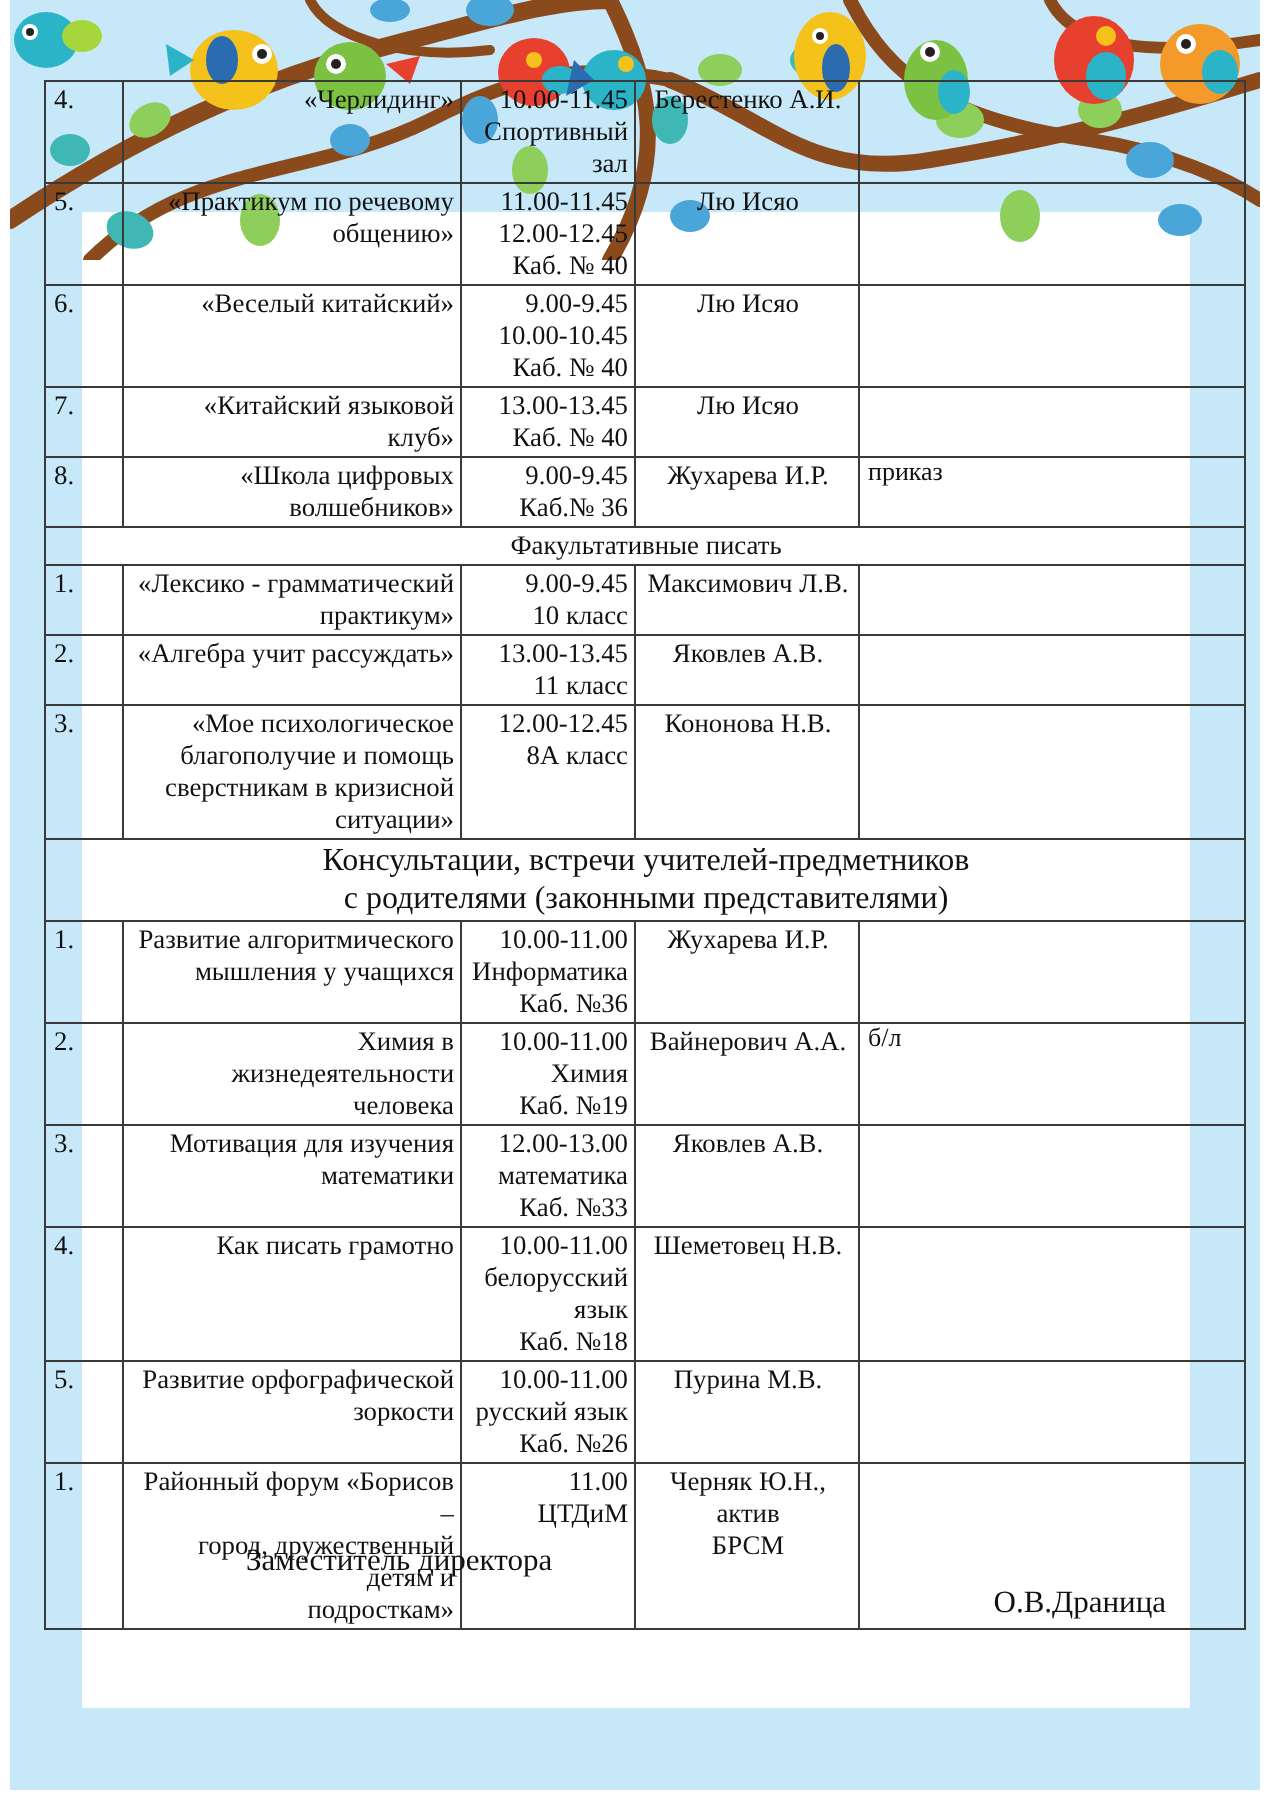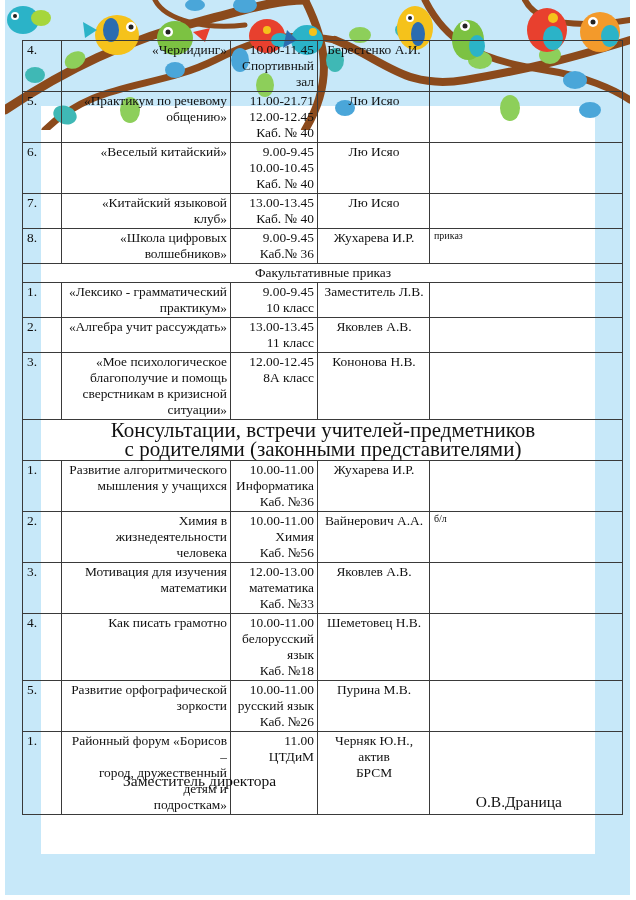--- a/index.html
+++ b/index.html
@@ -31,31 +31,31 @@
     }
     col.c-num { width: 39px; }
     col.c-name { width: 169px; }
     col.c-time { width: 87px; }
     col.c-resp { width: 112px; }
     col.c-note { width: 193px; }
     td.num { text-align: left; }
     td.name { text-align: right; }
     td.time { text-align: right; }
     td.resp { text-align: center; padding-left: 6px; }
-    td.note { font-size: 10px; line-height: 11px; padding-left: 6px; font-family: Liberation Serif, serif; }
+    td.note { font-size: 13px; line-height: 11px; padding-left: 6px; font-family: Liberation Serif, serif; }
     td.section { text-align: center; padding: 1px 3px; }
-    td.section.big { font-size: 21px; line-height: 19px; }
+    td.section.big { font-size: 16px; line-height: 19px; }
     .line { display: block; }
 
     .signature {
       position: absolute; left: 107px; top: 770px; width: 480px;
       font-size: 15.5px; line-height: 21px;
     }
     .sig-role { display: block; margin-left: 16px; }
-    .sig-name { position: absolute; right: 25px; top: 21px; }
+    .sig-name { position: absolute; right: 4px; top: 21px; }
   </style>
 </head>
 <body>
 
 <div class="bg-blue"></div>
 <div class="inner-white"></div>
 
 <div class="tree-band">
   <svg width="625" height="130" viewBox="0 0 625 130">
     <g fill="none" stroke="#8b4a1c" stroke-linecap="round">
@@ -168,21 +168,21 @@
         </td>
         <td class="note"></td>
       </tr>
       <tr>
         <td class="num">5.</td>
         <td class="name">
           <span class="line">«Практикум по речевому</span>
           <span class="line">общению»</span>
         </td>
         <td class="time">
-          <span class="line">11.00-21.71</span>
+          <span class="line">11.00-11.45</span>
           <span class="line">12.00-12.45</span>
           <span class="line">Каб. № 40</span>
         </td>
         <td class="resp">
           <span class="line">Лю Исяо</span>
         </td>
         <td class="note"></td>
       </tr>
       <tr>
         <td class="num">6.</td>
@@ -221,34 +221,34 @@
         <td class="time">
           <span class="line">9.00-9.45</span>
           <span class="line">Каб.№ 36</span>
         </td>
         <td class="resp">
           <span class="line">Жухарева И.Р.</span>
         </td>
         <td class="note">приказ</td>
       </tr>
       <tr>
-        <td colspan="5" class="section">Факультативные приказ</td>
+        <td colspan="5" class="section">Факультативные писать</td>
       </tr>
       <tr>
         <td class="num">1.</td>
         <td class="name">
           <span class="line">«Лексико - грамматический</span>
           <span class="line">практикум»</span>
         </td>
         <td class="time">
           <span class="line">9.00-9.45</span>
           <span class="line">10 класс</span>
         </td>
         <td class="resp">
-          <span class="line">Заместитель Л.В.</span>
+          <span class="line">Максимович Л.В.</span>
         </td>
         <td class="note"></td>
       </tr>
       <tr>
         <td class="num">2.</td>
         <td class="name">
           <span class="line">«Алгебра учит рассуждать»</span>
         </td>
         <td class="time">
           <span class="line">13.00-13.45</span>
@@ -300,21 +300,21 @@
       </tr>
       <tr>
         <td class="num">2.</td>
         <td class="name">
           <span class="line">Химия в жизнедеятельности</span>
           <span class="line">человека</span>
         </td>
         <td class="time">
           <span class="line">10.00-11.00</span>
           <span class="line">Химия</span>
-          <span class="line">Каб. №56</span>
+          <span class="line">Каб. №19</span>
         </td>
         <td class="resp">
           <span class="line">Вайнерович А.А.</span>
         </td>
         <td class="note">б/л</td>
       </tr>
       <tr>
         <td class="num">3.</td>
         <td class="name">
           <span class="line">Мотивация для изучения</span>

